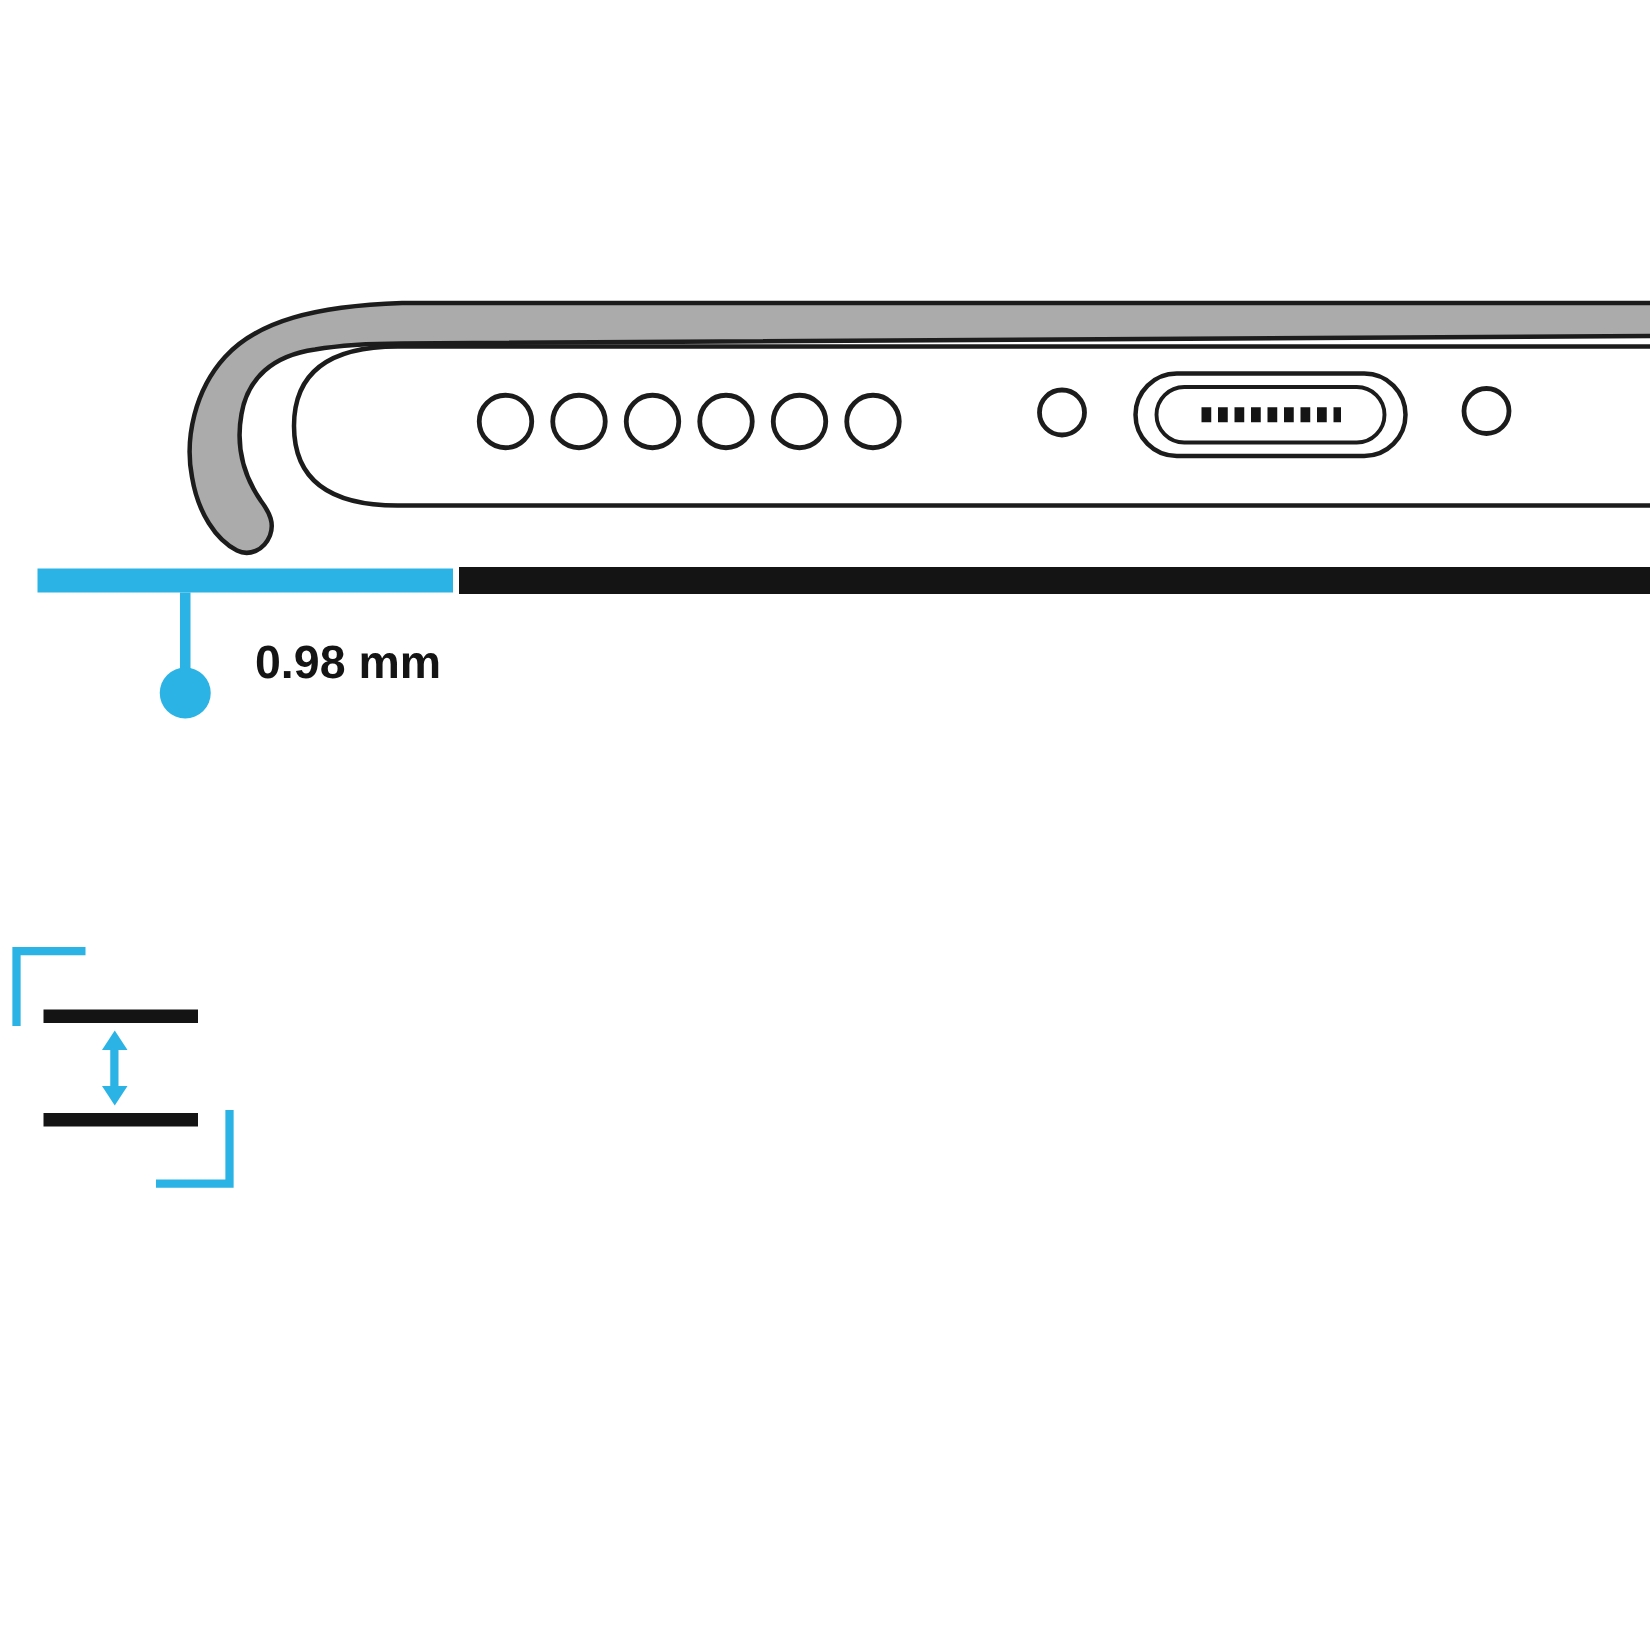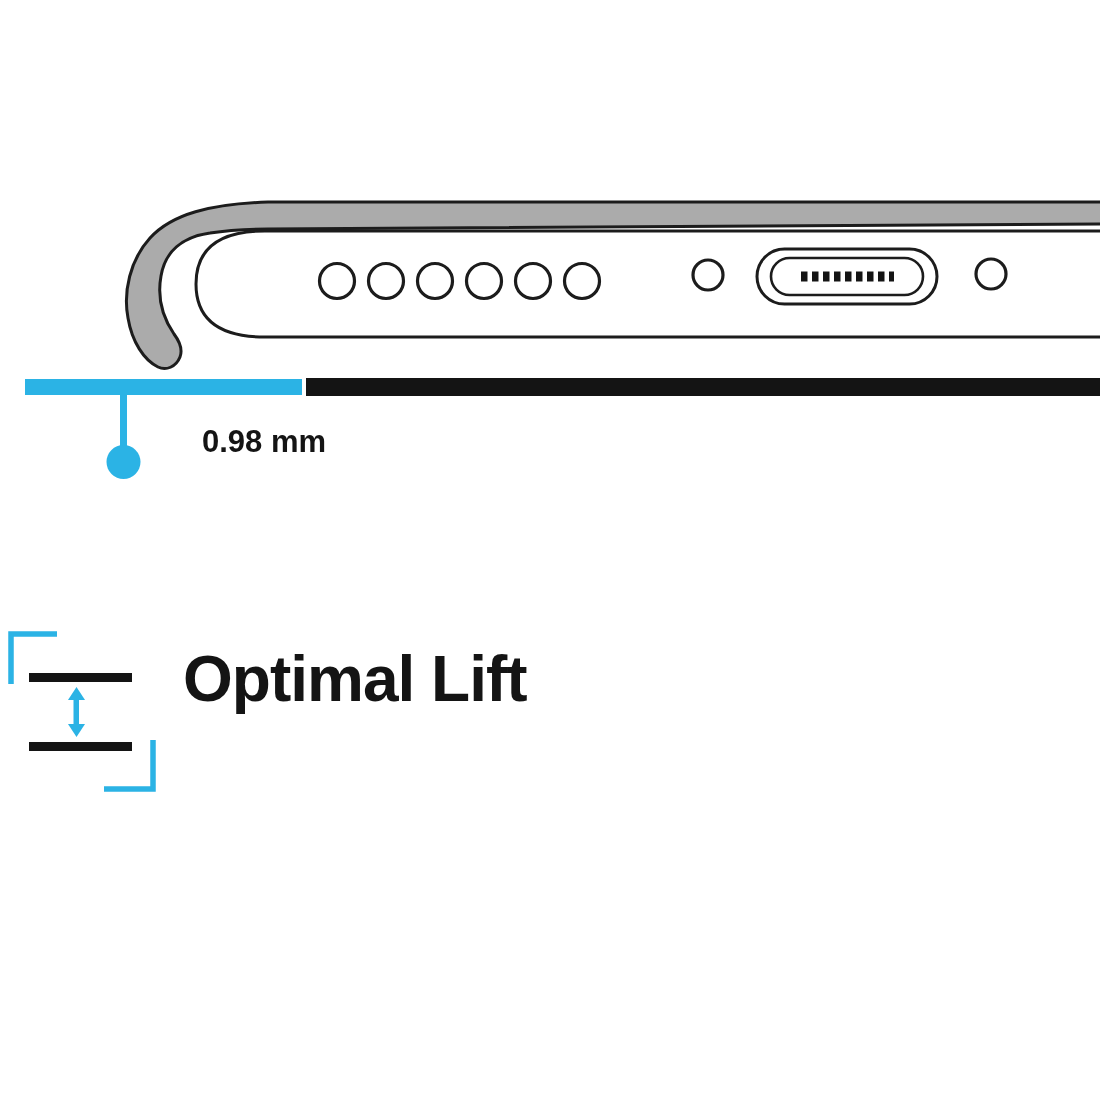--- a/index.html
+++ b/index.html
@@ -25,21 +25,20 @@
   }
   .measure-label {
     position: absolute;
     left: 170px;
     top: 424px;
     font-size: 31px;
     font-weight: 700;
     letter-spacing: 0px;
     color: #141414;
     white-space: nowrap;
-    margin-left: 32px;
   }
   .feature-title {
     position: absolute;
     left: 183px;
     top: 642px;
     margin: 0;
     font-size: 64px;
     font-weight: 700;
     letter-spacing: -1px;
     color: #141414;
@@ -120,16 +119,15 @@
         <path d="M 76.5 687 L 68 700 L 85 700 Z"></path>
         <path d="M 76.5 737 L 68 724 L 85 724 Z"></path>
       </g>
       <rect x="29" y="742" width="103" height="9" fill="#141414"></rect>
       <path d="M 104 789 L 153 789 L 153 740" fill="none" stroke="#2BB3E5" stroke-width="5.5"></path>
     </g>
   </svg>
 
   <div class="measure-label">0.98 mm</div>
 
-  <h1 class="feature-title">Optimal Lift</h1>
 
 
 </div>
 
 </body></html>

